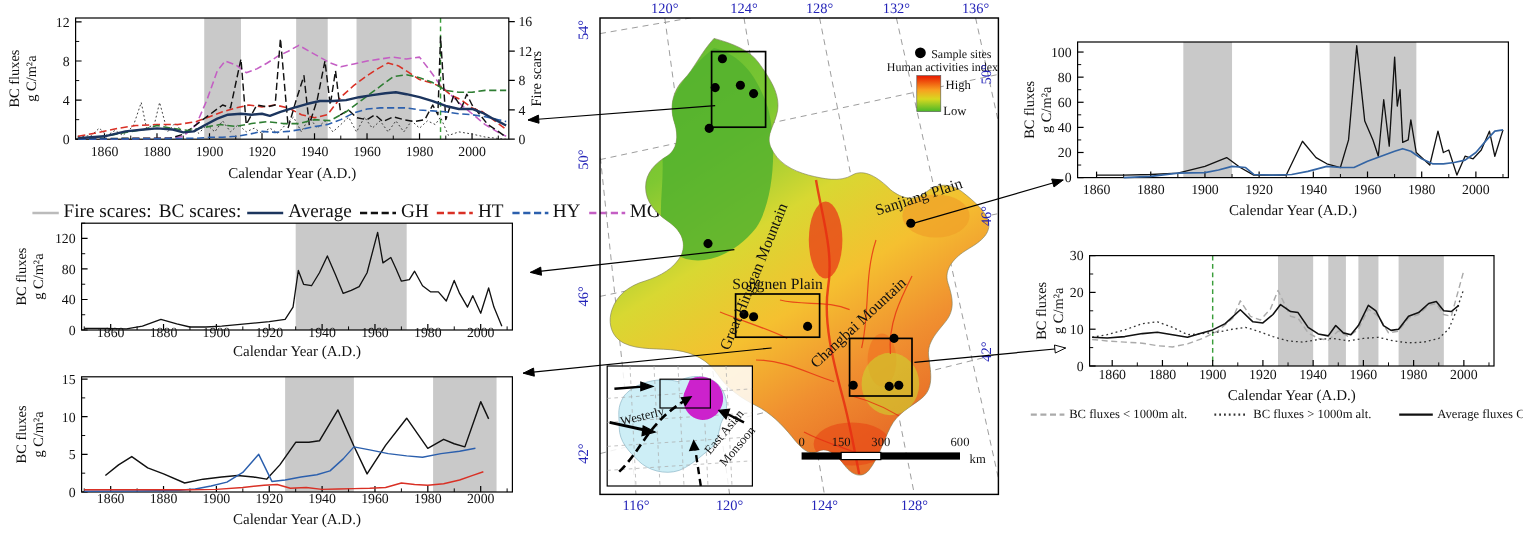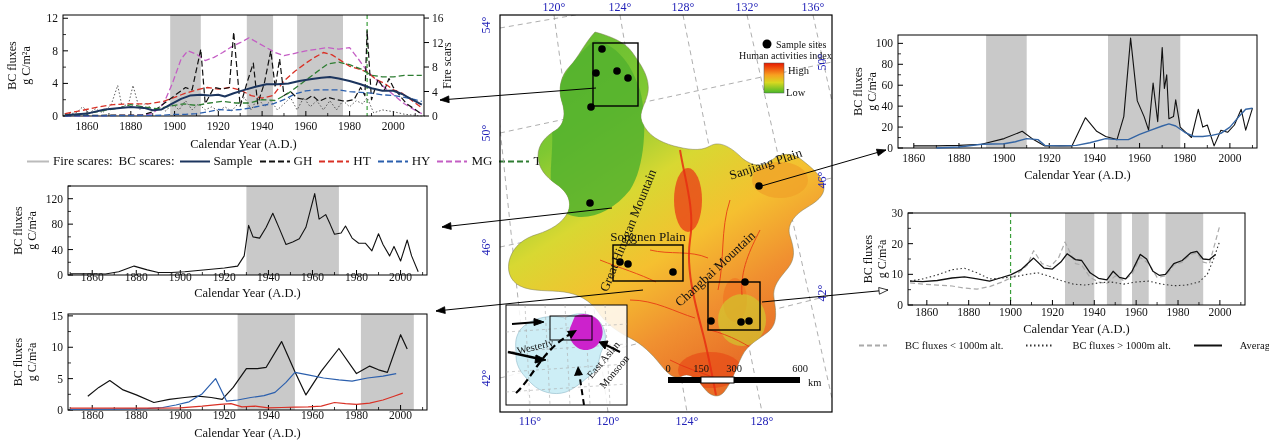--- a/index.html
+++ b/index.html
@@ -4,23 +4,23 @@
 <style>
   html,body{margin:0;padding:0;}
   body{width:1269px;height:445px;position:relative;background:#fff;
        font-family:"Liberation Serif",serif;overflow:hidden;}
   .chart{position:absolute;}
   .chart svg{position:absolute;left:0;top:0;}
   svg{font-family:"Liberation Serif",serif;}
   .legend{position:absolute;display:flex;align-items:center;white-space:nowrap;color:#111;}
   .legend .it{display:flex;align-items:center;margin-right:6px;}
   .legend .it span{margin-left:3px;}
-  #leg-tl{left:26px;top:153px;font-size:13px;}
+  #leg-tl{left:26px;top:168px;font-size:16px;}
   #leg-br{left:858px;top:340px;font-size:10.5px;}
-  #leg-br .it{margin-right:22px;gap:14px;}
+  #leg-br .it{margin-right:22px;}
   #map{position:absolute;left:480px;top:0;width:390px;height:445px;}
   #overlay{position:absolute;left:0;top:0;pointer-events:none;}
 </style>
 </head>
 <body>
 
 <div>
 
   <div class="chart" id="c-tl" style="left: 0px; top: 0px; width: 462px; height: 152px;">
     <svg width="462" height="152">
@@ -93,21 +93,21 @@
         <svg width="24" height="9">
           <line x1="1" y1="4.5" x2="23" y2="4.5" stroke="#bbbbbb" stroke-width="2"></line>
         </svg>
         <span>Fire scares:</span>
       </span>
       <span style="margin-right: 4px;">BC scares:</span>
       <span class="it">
         <svg width="32" height="9">
           <line x1="1" y1="4.5" x2="31" y2="4.5" stroke="#1c355e" stroke-width="2"></line>
         </svg>
-        <span>Sample</span>
+        <span>Average</span>
       </span>
       <span class="it">
         <svg width="32" height="9">
           <line x1="1" y1="4.5" x2="31" y2="4.5" stroke="#111111" stroke-width="2" stroke-dasharray="6,3"></line>
         </svg>
         <span>GH</span>
       </span>
       <span class="it">
         <svg width="32" height="9">
           <line x1="1" y1="4.5" x2="31" y2="4.5" stroke="#d93025" stroke-width="2" stroke-dasharray="6,3"></line>

